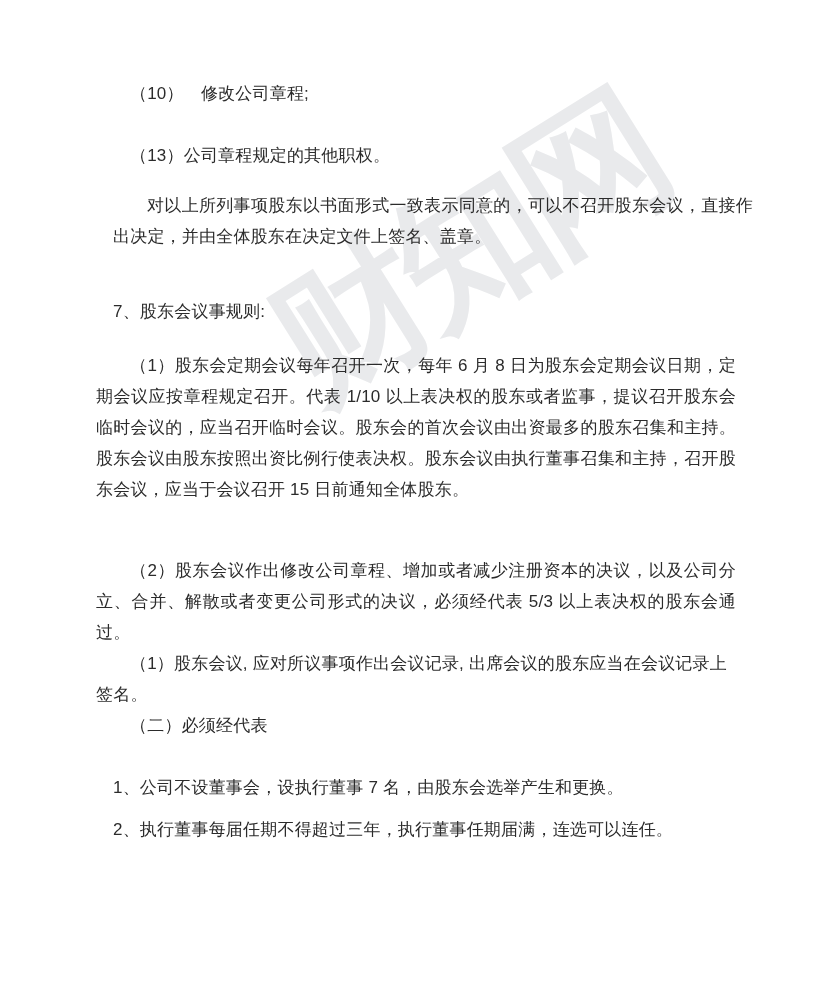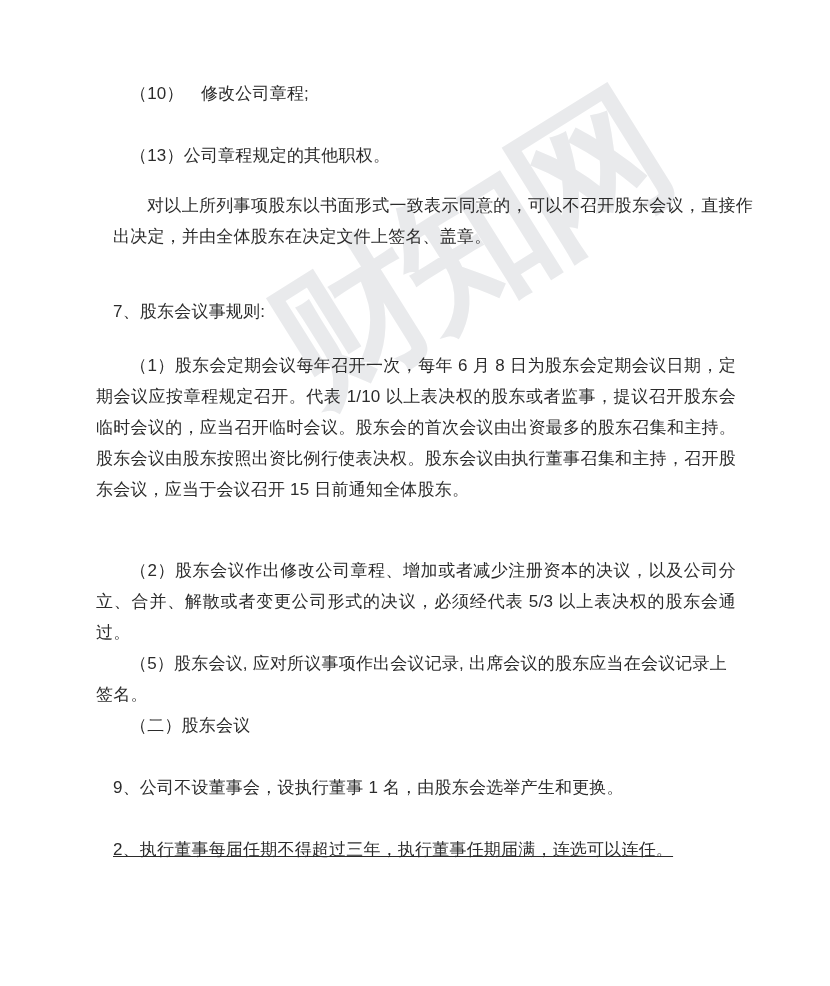--- a/index.html
+++ b/index.html
@@ -78,21 +78,21 @@
 
   .b10  { top: 78px; }
   .b11  { top: 140px; }
   .bA   { top: 190px; margin-left: 17px; }
   .b3   { top: 296px; }
   .p1   { top: 350px; }
   .p2   { top: 555px; }
   .p3   { top: 648px; }
   .bEr  { top: 710px; }
   .d1   { top: 772px; }
-  .d2   { top: 834px; text-decoration: underline; }
+  .d2   { top: 814px; }
 </style>
 </head>
 <body>
 
 <div class="page">
 
   <div class="watermark">
     <div class="watermark-text">财知网</div>
   </div>
 
@@ -116,29 +116,29 @@
 
     <div class="blk p1">
       <p class="para indent2">（1）股东会定期会议每年召开一次，每年 6 月 8 日为股东会定期会议日期，定期会议应按章程规定召开。代表 1/10 以上表决权的股东或者监事，提议召开股东会临时会议的，应当召开临时会议。股东会的首次会议由出资最多的股东召集和主持。股东会议由股东按照出资比例行使表决权。股东会议由执行董事召集和主持，召开股东会议，应当于会议召开 15 日前通知全体股东。</p>
     </div>
 
     <div class="blk p2">
       <p class="para indent2">（2）股东会议作出修改公司章程、增加或者减少注册资本的决议，以及公司分立、合并、解散或者变更公司形式的决议，必须经代表 5/3 以上表决权的股东会通过。</p>
     </div>
 
     <div class="blk p3">
-      <p class="para indent2 nojustify">（5）股东会议, 应对所议事项作出会议记录, 出席会议的股东应当在会议记录上签名。</p>
+      <p class="para indent2 nojustify">（1）股东会议, 应对所议事项作出会议记录, 出席会议的股东应当在会议记录上签名。</p>
     </div>
 
     <div class="blk bEr">
-      <p class="para indent2 nojustify">（二）股东会议</p>
+      <p class="para indent2 nojustify">（二）必须经代表</p>
     </div>
 
     <div class="blk d1">
-      <p class="para indent1 nojustify">9、公司不设董事会，设执行董事 1 名，由股东会选举产生和更换。</p>
+      <p class="para indent1 nojustify">1、公司不设董事会，设执行董事 7 名，由股东会选举产生和更换。</p>
     </div>
 
     <div class="blk d2">
       <p class="para indent1 nojustify">2、执行董事每届任期不得超过三年，执行董事任期届满，连选可以连任。</p>
     </div>
 
   </div>
 </div>
 
 </body></html>

